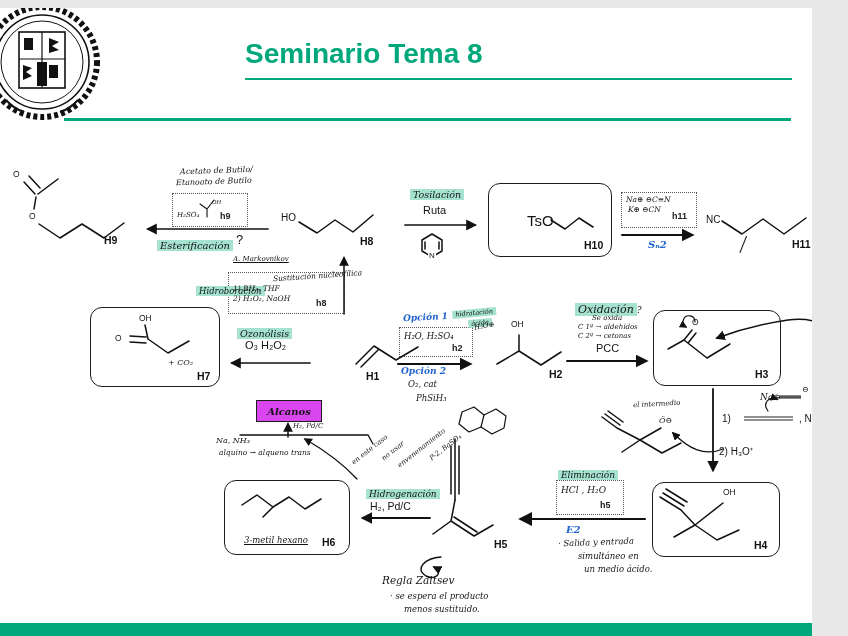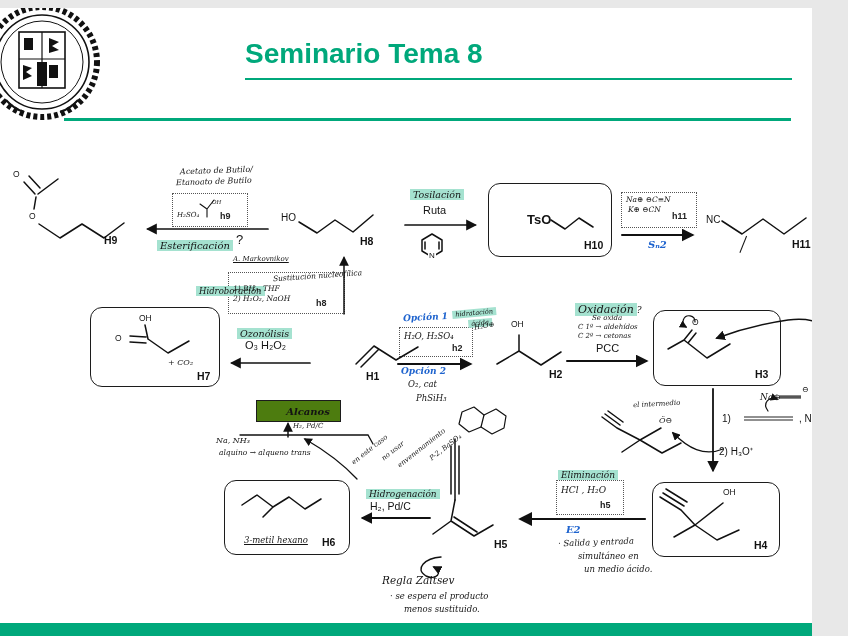--- a/index.html
+++ b/index.html
@@ -11,21 +11,21 @@
   html,body{margin:0;padding:0;background:#e8e8e8;}
   #slide{position:relative;width:812px;height:636px;background:#ffffff;overflow:hidden;
          font-family:"Liberation Sans",sans-serif;color:var(--ink);margin-top:8px;}
   .abs{position:absolute;}
   .hw{font-family:"DejaVu Serif",serif;font-style:italic;color:#141414;white-space:nowrap;}
   .typed{font-family:"Liberation Sans",sans-serif;color:#141414;white-space:nowrap;}
   .lbl{font-family:"Liberation Sans",sans-serif;font-weight:bold;font-size:10.5px;color:#111;white-space:nowrap;}
   .hl{background:var(--hl);padding:0 3px;display:inline-block;}
   .blue{color:var(--blue);font-weight:bold;font-style:italic;font-family:"DejaVu Serif",serif;white-space:nowrap;}
   .rbox{border:1.6px solid #1c1c1c;border-radius:12px;background:transparent;}
-  .sbox{border:1.4px solid #1c1c1c;background:#4d7c0f;padding-left:19px;}
+  .sbox{border:1.4px solid #1c1c1c;background:#d946ef;}
   .dbox{border:1.4px dotted #555;background:transparent;}
   .tag{font-family:"Liberation Sans",sans-serif;font-weight:bold;font-size:9px;color:#222;}
   .slash{position:relative;}
   .slash::after{content:"";position:absolute;left:58%;top:-6px;height:18px;width:1.4px;background:#111;transform:rotate(26deg);}
   .underl{text-decoration:underline;}
   #title{font-size:28px;font-weight:600;color:var(--accent);letter-spacing:0px;}
   #subtitle{font-size:12.5px;font-weight:bold;color:#101010;}
   .rule{background:var(--accent);}
   #footerbar{position:absolute;left:0;top:615px;width:848px;height:21px;background:var(--accent);z-index:5;}
   #pagenum{position:absolute;right:12px;top:3px;color:#fff;font-weight:bold;font-size:12px;}
@@ -174,21 +174,21 @@
   <div class="abs txt typed" style="left:281px;top:204px;font-size:10px;">HO</div>
   <div class="abs txt lbl" style="left:360px;top:227px;">H8</div>
   <div class="abs txt hw slash" style="left:272px;top:238px;font-size:7.5px;transform:rotate(-4deg);">Sustitución nucleofílica</div>
 
   <div class="abs txt" style="left:410px;top:176px;">
     <span class="hl hw" style="font-size:9.5px;">Tosilación</span>
   </div>
   <div class="abs txt typed" style="left:423px;top:196px;font-size:11px;">Ruta</div>
   <div class="abs txt typed" style="left:428px;top:243px;font-size:8px;background:#fff;padding:0 1px;">N</div>
 
-  <div class="abs txt typed" style="left:527px;top:204px;font-size:13px;font-weight:bold;">TsO</div>
+  <div class="abs txt typed" style="left:527px;top:204px;font-size:15px;">TsO</div>
   <div class="abs txt lbl" style="left:584px;top:231px;text-align:center;">H10</div>
 
   <div class="abs txt hw" style="left:626px;top:187px;font-size:7.5px;">Na⊕ ⊖C≡N</div>
   <div class="abs txt hw" style="left:628px;top:197px;font-size:7.5px;">K⊕  ⊖CN</div>
   <div class="abs txt tag" style="left:672px;top:203px;">h11</div>
   <div class="abs txt blue" style="left:648px;top:231px;font-size:10px;">Sₙ2</div>
 
   <div class="abs txt typed" style="left:706px;top:206px;font-size:10px;">NC</div>
   <div class="abs txt lbl" style="left:792px;top:230px;">H11</div>
 

